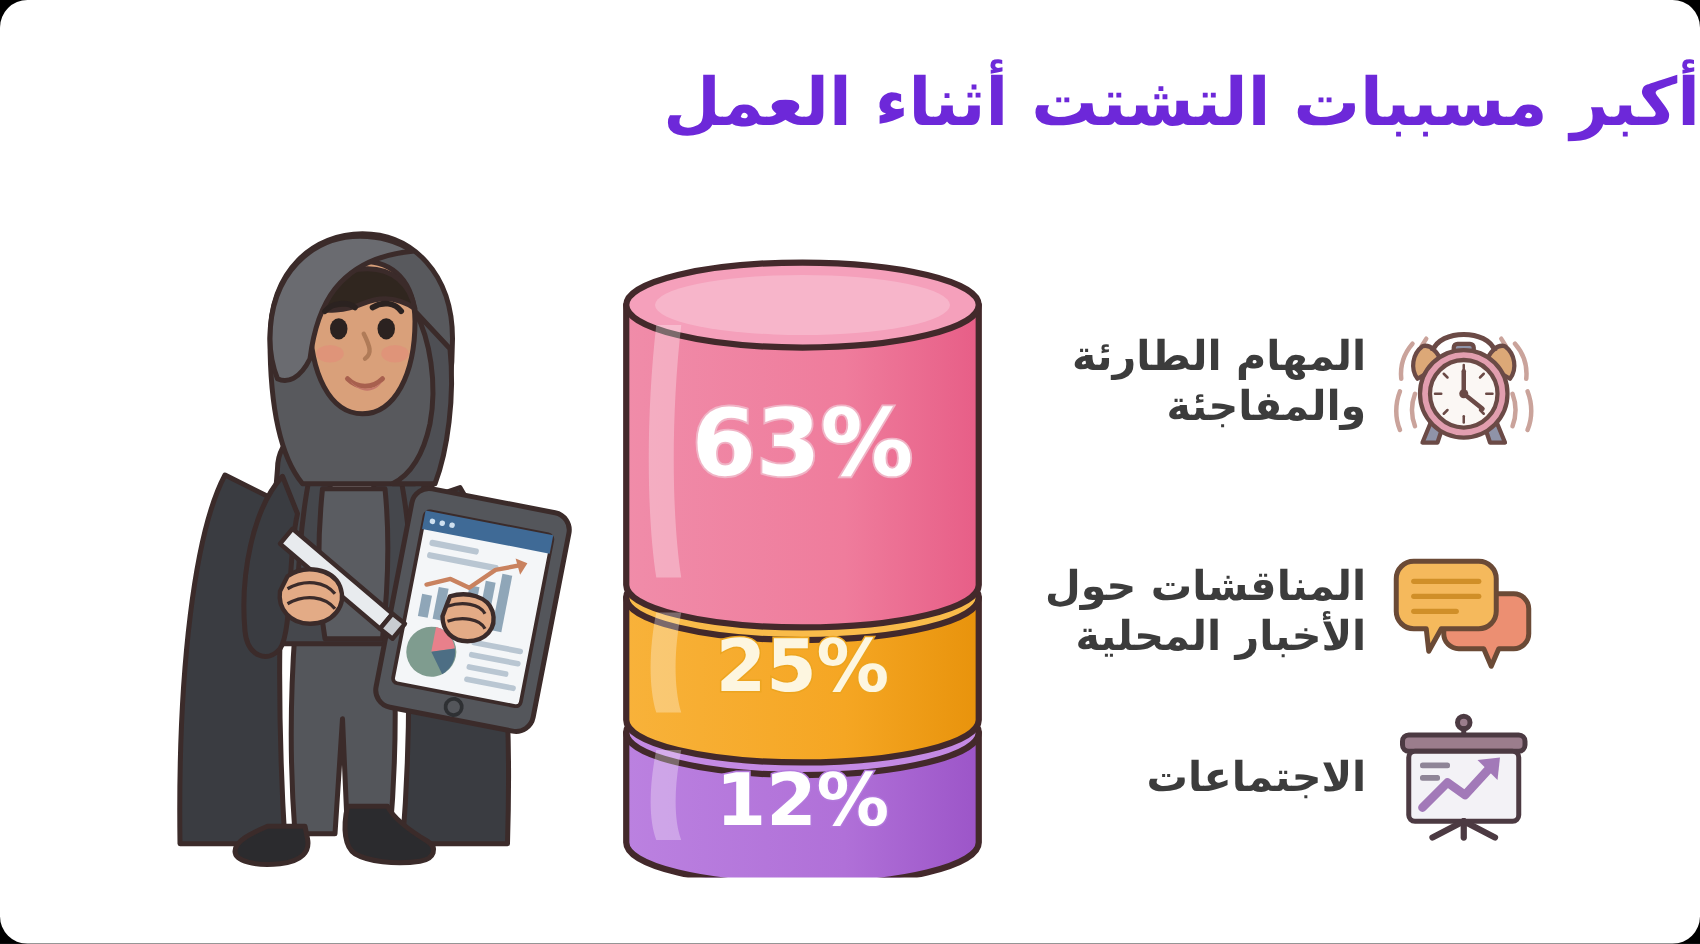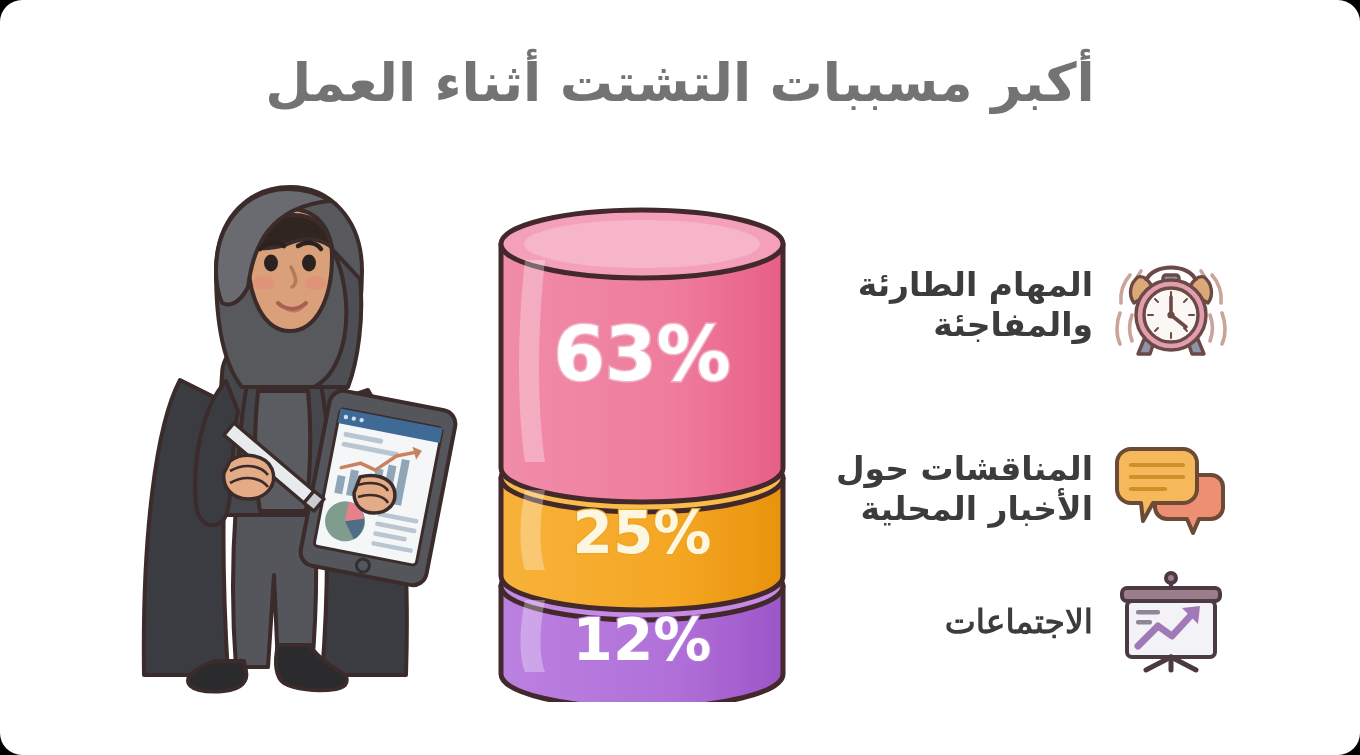--- a/index.html
+++ b/index.html
@@ -9,23 +9,22 @@
     font-family:"DejaVu Sans","Liberation Sans",sans-serif;
   }
   #page{
     position:relative;width:1360px;height:755px;
     background:#ffffff;border-radius:22px;overflow:hidden;
   }
 
   
   .title{
     position:absolute;left:0;right:0;top:52px;
-    text-align:center;
     font-size:53px;font-weight:bold;
-    color:#737373;
+    color:#6d28d9;
     letter-spacing:0px;
     line-height:1.18;
     direction:rtl;
     white-space:nowrap;
   }
 
   
   .illus{position:absolute;left:118px;top:175px;width:340px;height:525px;}
   .illus svg{display:block;width:100%;height:100%;}
 
@@ -62,21 +61,21 @@
     flex:1 1 auto;
     direction:rtl;text-align:right;
     color:#3c3c3c;
     font-weight:bold;
     font-size:33px;
     line-height:1.22;
     padding-right:14px;
     padding-left:6px;
     white-space:pre-line;
   }
-  .legend-row.r2 .legend-label{font-size:33px;font-family:Liberation Serif, serif;}
+  .legend-row.r2 .legend-label{font-size:33px;}
 </style>
 </head>
 <body>
 
 <div id="page">
 
   <div class="title">أكبر مسببات التشتت أثناء العمل</div>
 
   <div class="illus">
     <svg viewBox="0 0 340 525" xmlns="http://www.w3.org/2000/svg">

